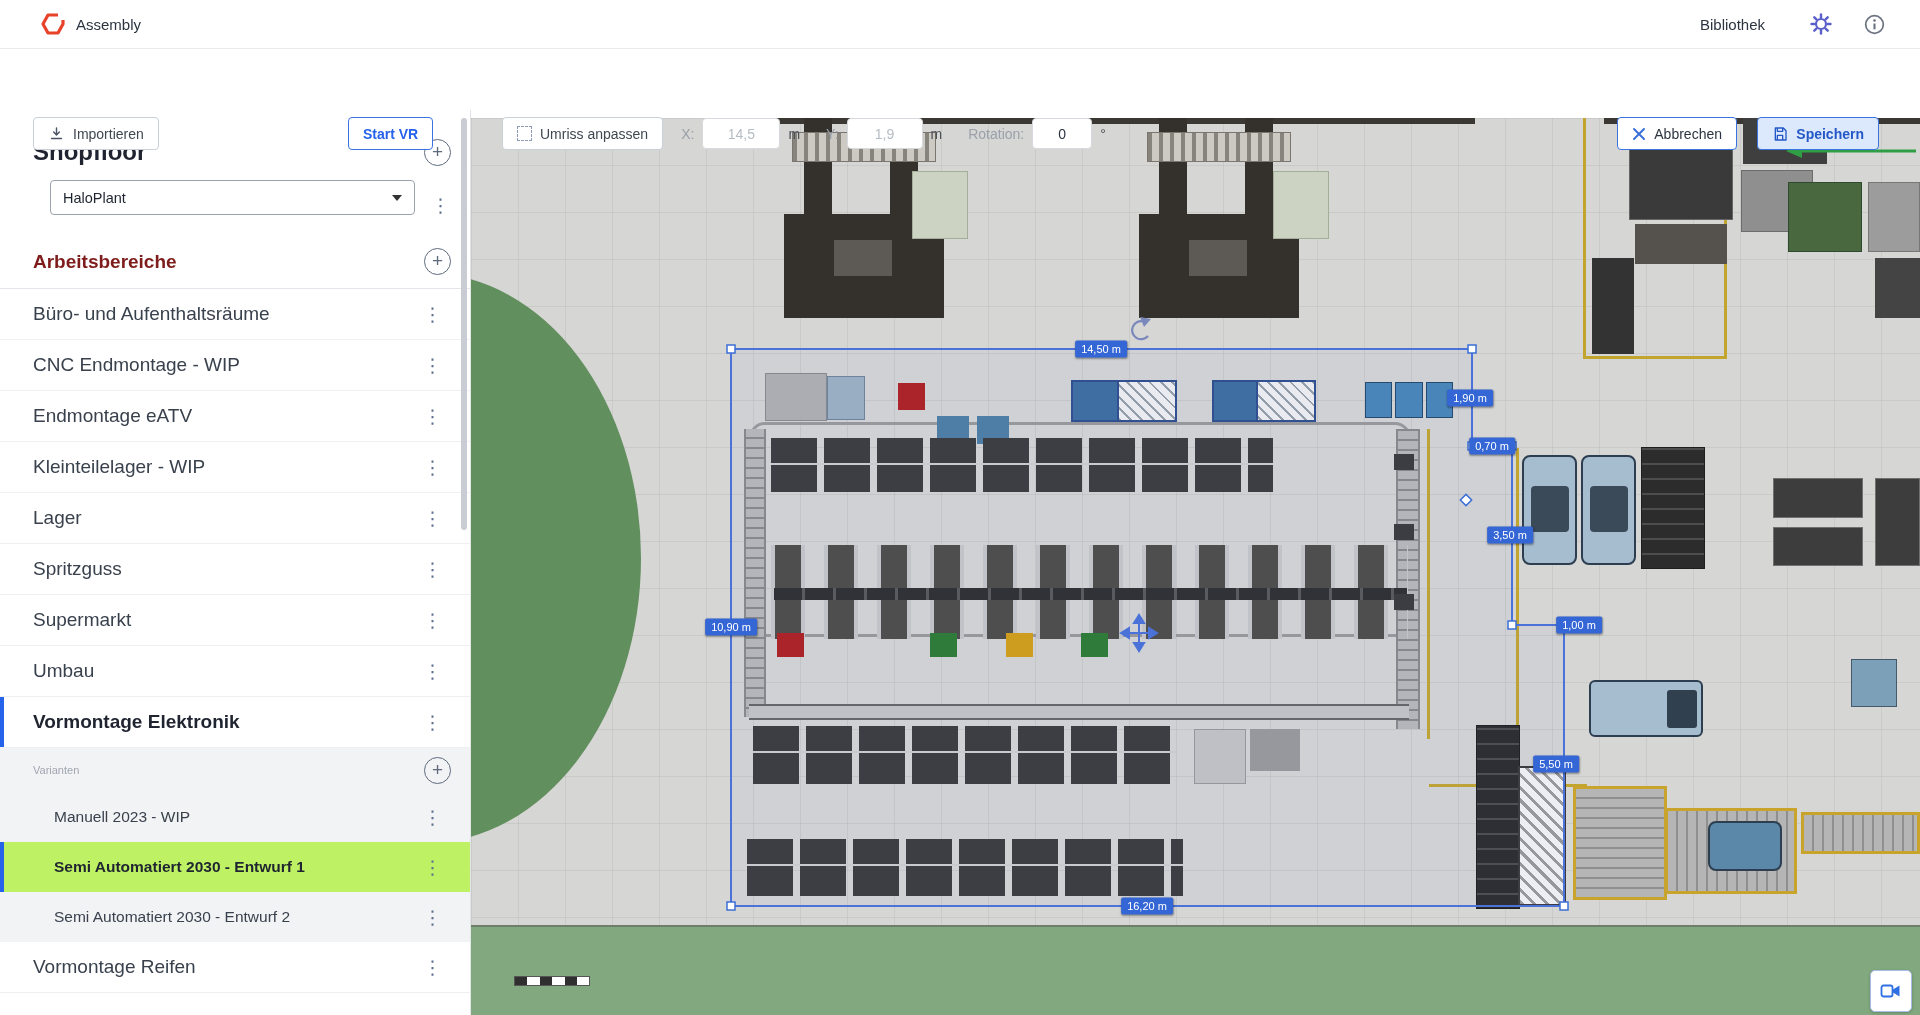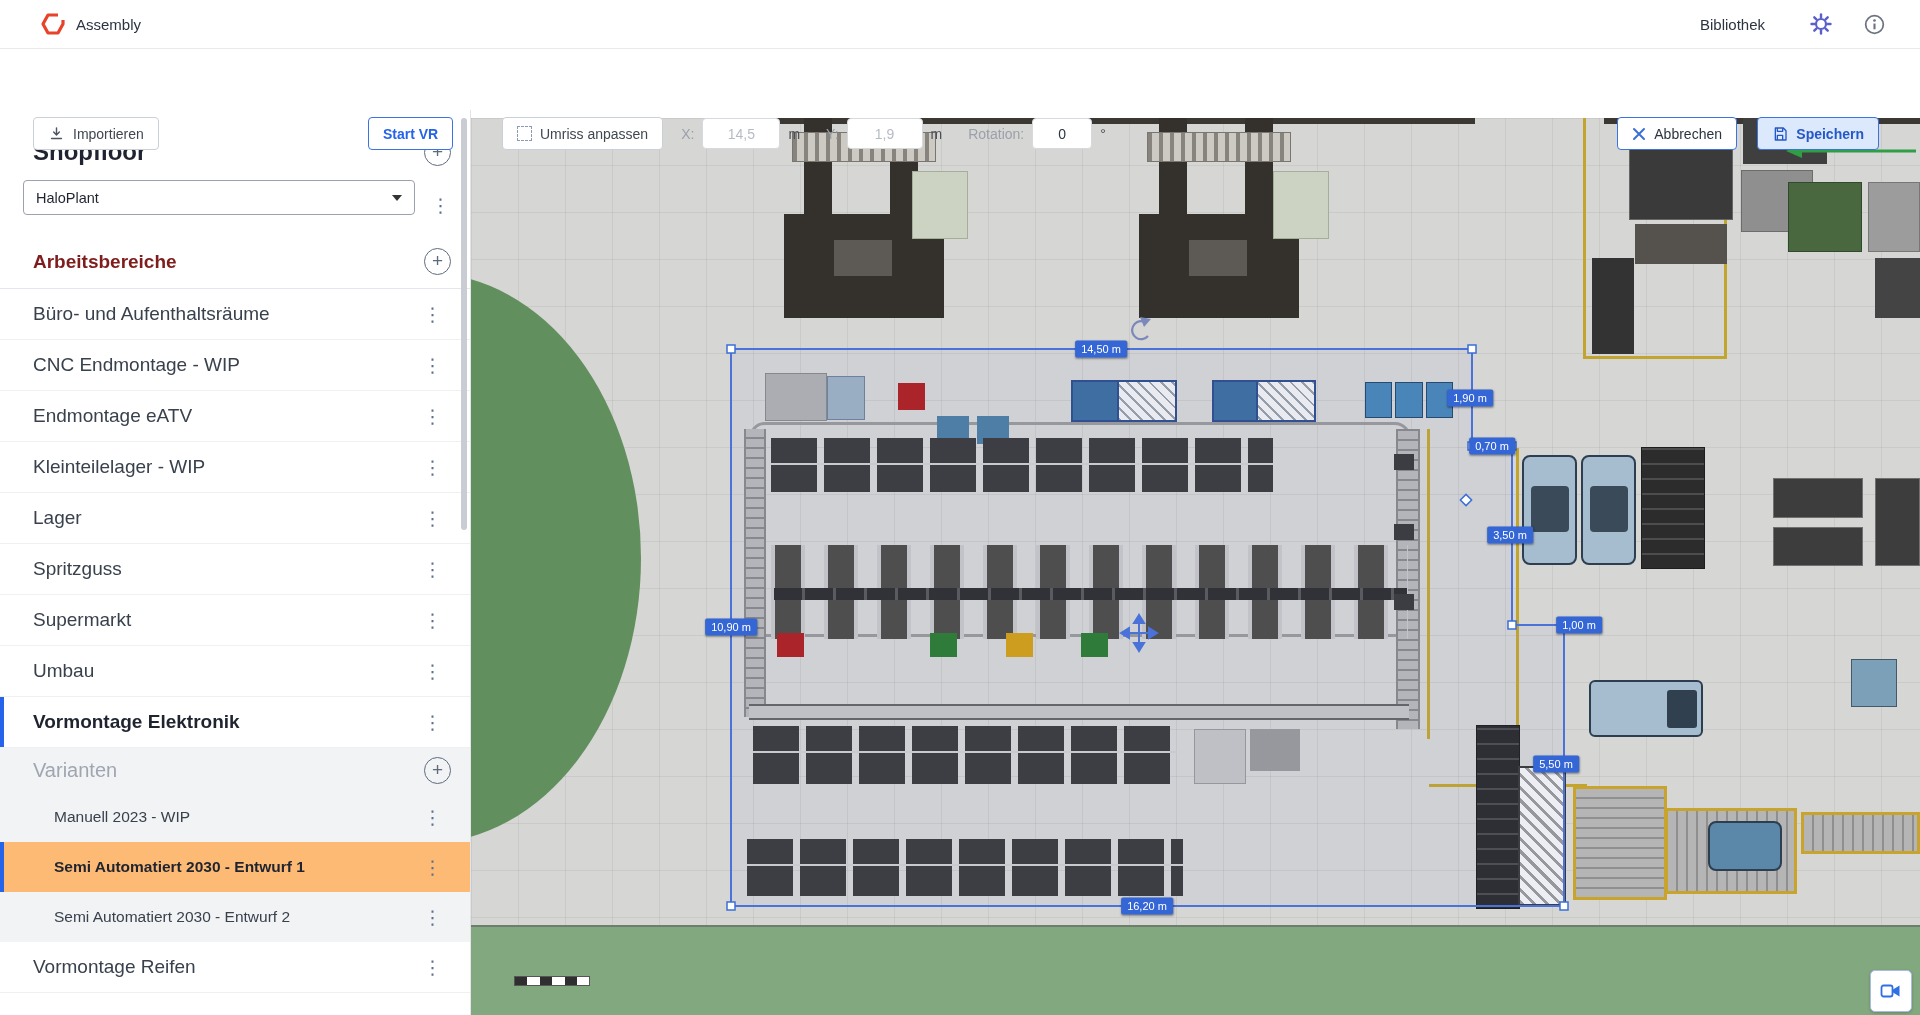--- a/index.html
+++ b/index.html
@@ -35,40 +35,40 @@
   .inp.dis { color:#b6bcc4; }
   .outline-ic { width:15px; height:15px; border:1.6px dashed #8d9ab5; display:inline-block; }
 
   
   .sidebar { position:absolute; left:0; top:110px; width:471px; bottom:0; background:#fff;
     border-right:1px solid #e2e4e8; overflow:hidden; z-index:10; }
   .shopfloor-head { display:flex; align-items:center; justify-content:space-between; padding:28px 19px 0 33px; }
   .shopfloor-head h1 { font-size:24px; font-weight:700; color:#1f2430; }
   .plus { width:27px; height:27px; border:1.5px solid #5f6b7d; border-radius:50%; color:#5f6b7d;
     font-size:19px; line-height:24px; text-align:center; cursor:pointer; flex:none; }
-  .plant-row { display:flex; align-items:flex-end; margin:14px 14px 0 23px; gap:10px; }
+  .plant-row { display:flex; align-items:flex-end; margin:14px 14px 0 50px; gap:10px; }
   .select { flex:1; height:35px; border:1px solid #9aa2ad; border-radius:4px; display:flex; align-items:center;
     justify-content:space-between; padding:0 12px; font-size:14.5px; color:#1f2430; cursor:pointer; background:#fff; }
   .caret { width:0; height:0; border-left:5px solid transparent; border-right:5px solid transparent; border-top:6px solid #333; }
   .kebab { color:#5b6f8f; font-size:19px; cursor:pointer; padding:0 6px; line-height:1; }
   .section-head { display:flex; align-items:center; justify-content:space-between; padding:33px 19px 13px 33px;
     border-bottom:1px solid #e3e6ea; }
   .section-head h2 { font-size:19px; font-weight:600; color:#7f1d1d; }
   .ws-row { height:51px; display:flex; align-items:center; justify-content:space-between;
     padding:0 22px 0 33px; border-bottom:1px solid #eef0f2; position:relative; cursor:pointer; background:#fff; }
   .ws-row .ws-label { font-size:19px; color:#39414d; }
   .ws-row.selected .ws-label { font-weight:700; color:#1f2430; }
   .ws-row.selected::before { content:""; position:absolute; left:0; top:0; bottom:0; width:4px; background:#2563eb; }
   .variants { background:#f2f3f5; }
   .variants-head { height:44px; display:flex; align-items:center; justify-content:space-between; padding:0 19px 0 33px; }
-  .variants-head .vt { font-size:20px; color:#a0a6b1; }
+  .variants-head .vt { font-size:11px; color:#a0a6b1; }
   .variant-row { height:50px; display:flex; align-items:center; justify-content:space-between;
     padding:0 22px 0 54px; position:relative; cursor:pointer; }
   .variant-row .ws-label { font-size:15.5px; color:#39414d; }
-  .variant-row.selected { background:#fdba74;gap:30px; }
+  .variant-row.selected { background:#bef264;gap:30px; }
   .variant-row.selected .ws-label { font-weight:700; color:#1f2430; }
   .variant-row.selected::before { content:""; position:absolute; left:0; top:0; bottom:0; width:4px; background:#2563eb; }
   .scroll-thumb { position:absolute; right:3px; top:8px; width:6px; height:412px; background:#c9cdd3; border-radius:3px; }
 
   
   .canvas { position:absolute; left:471px; top:118px; right:0; bottom:0; background:#81a87e; overflow:hidden; z-index:1; }
   .o { position:absolute; }
   .floor { left:0; top:0; width:1449px; height:809px; background-color:#d6d6d4;
     background-image:linear-gradient(rgba(0,0,0,0.055) 1px, transparent 1px),
                      linear-gradient(90deg, rgba(0,0,0,0.055) 1px, transparent 1px);
@@ -135,21 +135,21 @@
   </div>
 </header>
 
 <div class="toolbar">
   <button class="btn" style="left:33px;">
     <svg width="17" height="17" viewBox="0 0 24 24">
       <path d="M12 4 v9 M8 10 l4 4 4-4 M5 19 h14" fill="none" stroke="#4b5563" stroke-width="2" stroke-linecap="round" stroke-linejoin="round"></path>
     </svg>
     <span>Importieren</span>
   </button>
-  <button class="btn blue" style="left:368px;">
+  <button class="btn blue" style="left:348px;">
     <span>Start VR</span>
   </button>
 
   <div class="mid-controls">
     <button class="btn">
       <span class="outline-ic"></span>
       <span>Umriss anpassen</span>
     </button>
     <span class="lbl first">X:</span>
     <input class="inp dis" style="width: 78px;" value="14,5">

